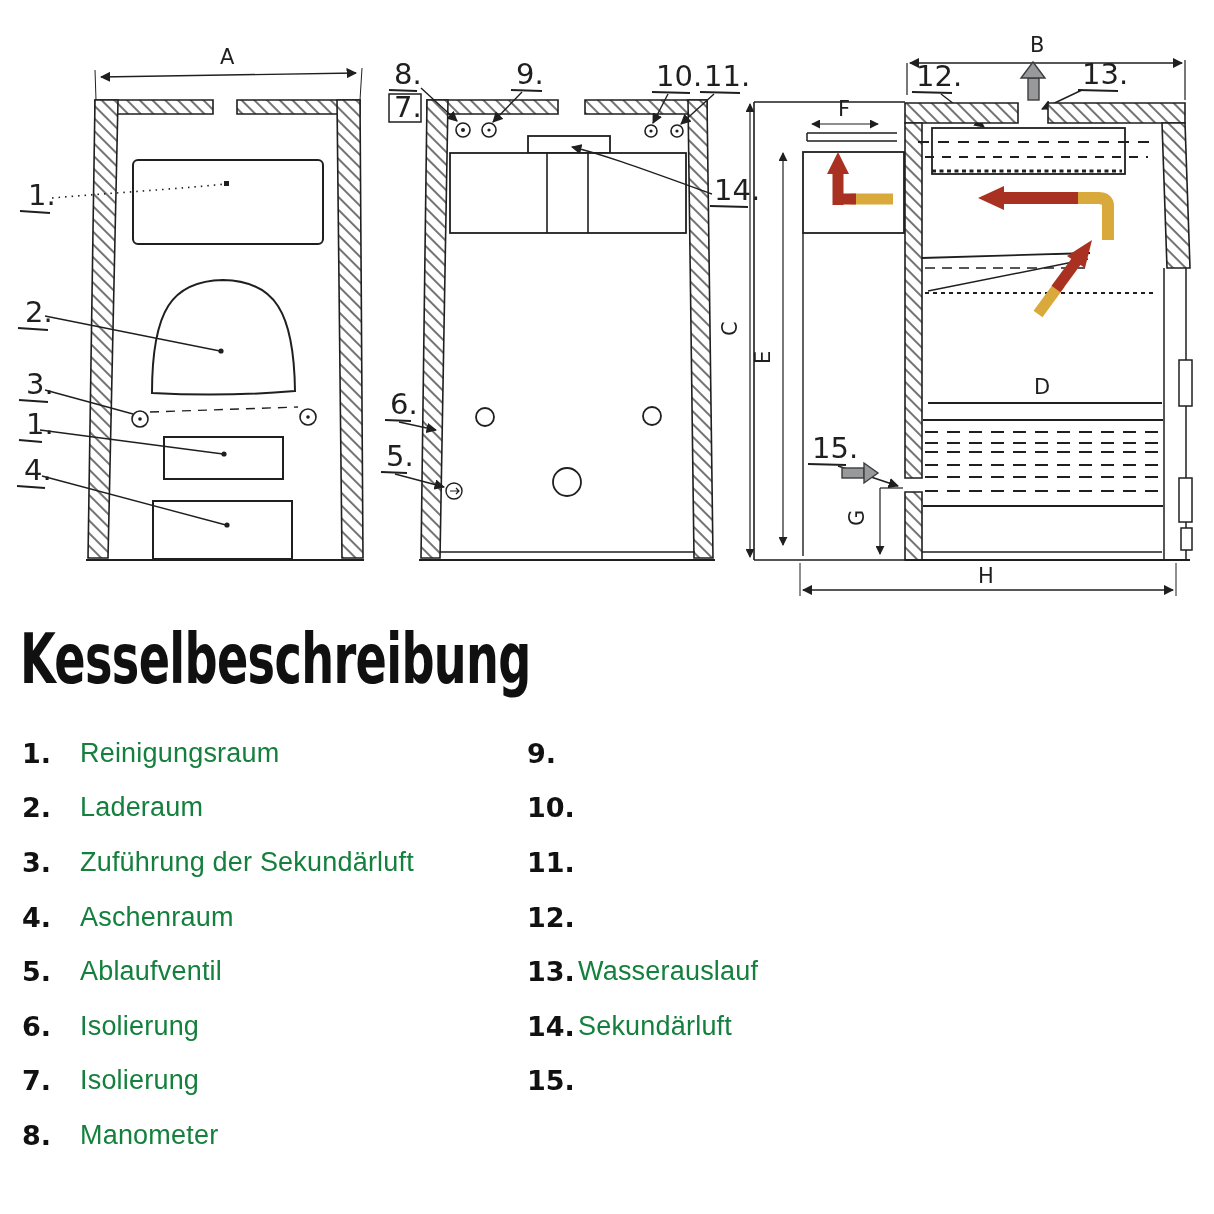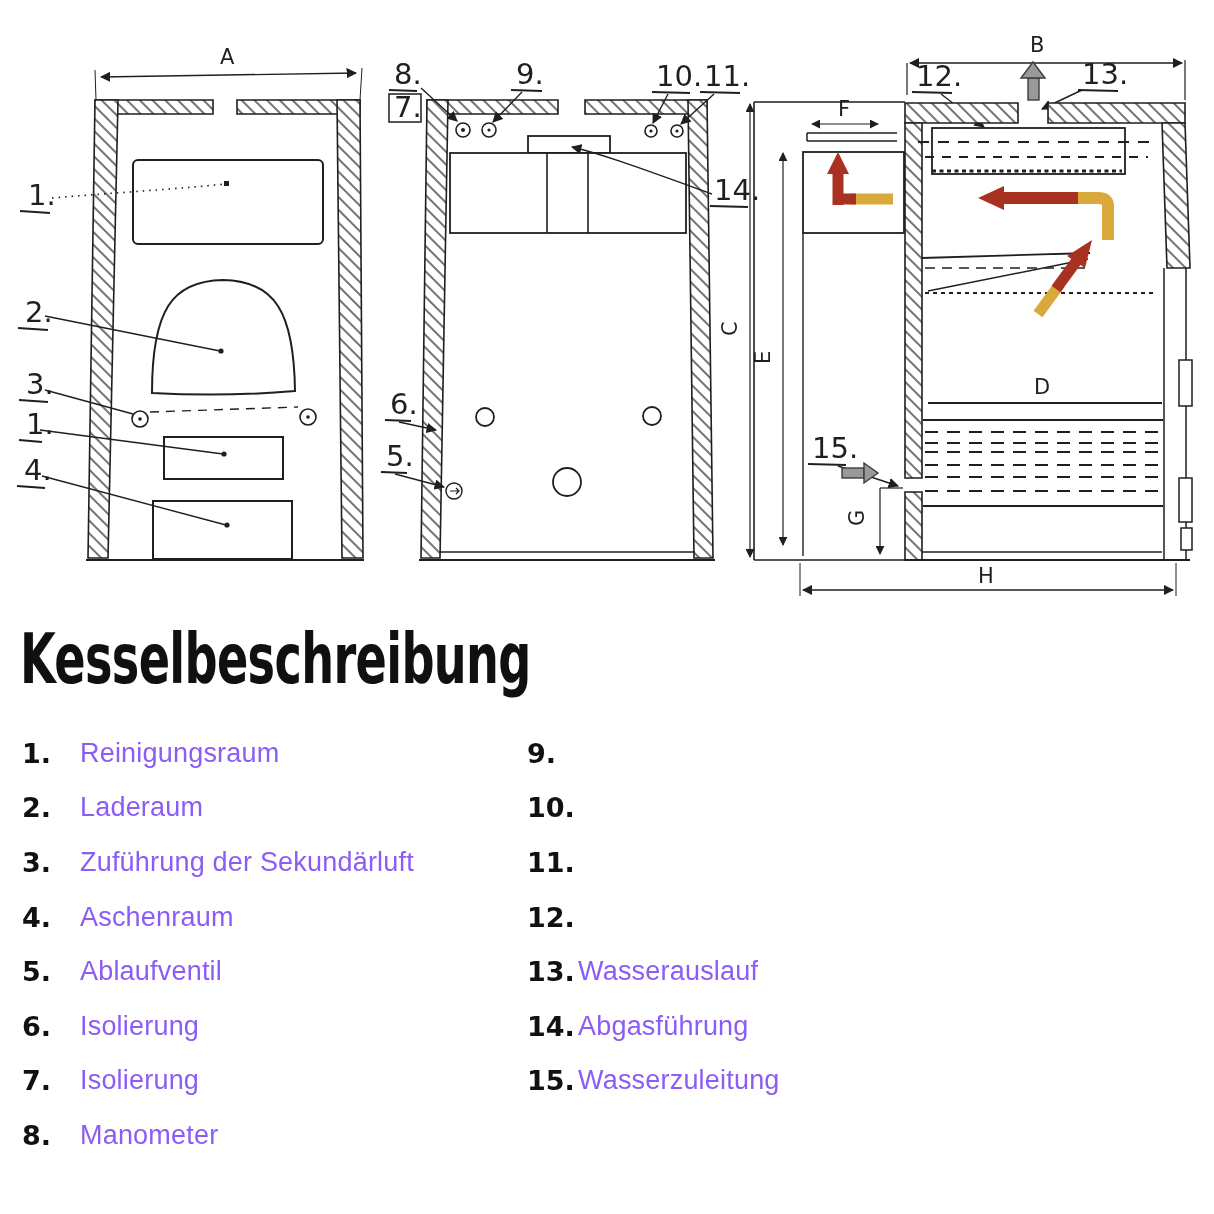--- a/index.html
+++ b/index.html
@@ -9,21 +9,21 @@
   #title{position:absolute;left:20px;top:618px;font-family:"DejaVu Sans",sans-serif;
          font-weight:bold;font-size:70px;letter-spacing:-1px;color:#101010;
          transform:scaleX(0.66);transform-origin:left top;white-space:nowrap;}
   .legend{position:absolute;top:726px;}
   #legend-left{left:22px;width:500px;}
   #legend-right{left:527px;width:660px;}
   .row{height:54.6px;display:flex;align-items:center;}
   .num{font-family:"DejaVu Sans",sans-serif;font-weight:bold;font-size:27px;color:#111;}
   #legend-left .num{width:58px;}
   #legend-right .num{width:51px;}
-  .lbl{font-size:27px;color:#8b5cf6;letter-spacing:0.2px;}
+  .lbl{font-size:27px;color:#15803d;letter-spacing:0.2px;}
   svg text{font-family:"DejaVu Sans",sans-serif;fill:#1f1f1f;}
   .co{font-size:29px;}
   .dim{font-size:21px;}
 </style>
 </head>
 <body>
 
 <div id="page">
 
 <svg id="drawings" width="1214" height="612" viewBox="0 0 1214 612">
@@ -288,21 +288,20 @@
       </div>
   <div class="row">
         <span class="num">12.</span>
       </div>
   <div class="row">
         <span class="num">13.</span>
         <span class="lbl">Wasserauslauf</span>
       </div>
   <div class="row">
         <span class="num">14.</span>
-        <span class="lbl">Abgasführung</span>
+        <span class="lbl">Sekundärluft</span>
       </div>
   <div class="row">
         <span class="num">15.</span>
-        <span class="lbl">Wasserzuleitung</span>
       </div>
 </div>
 
 </div>
 
 </body></html>

